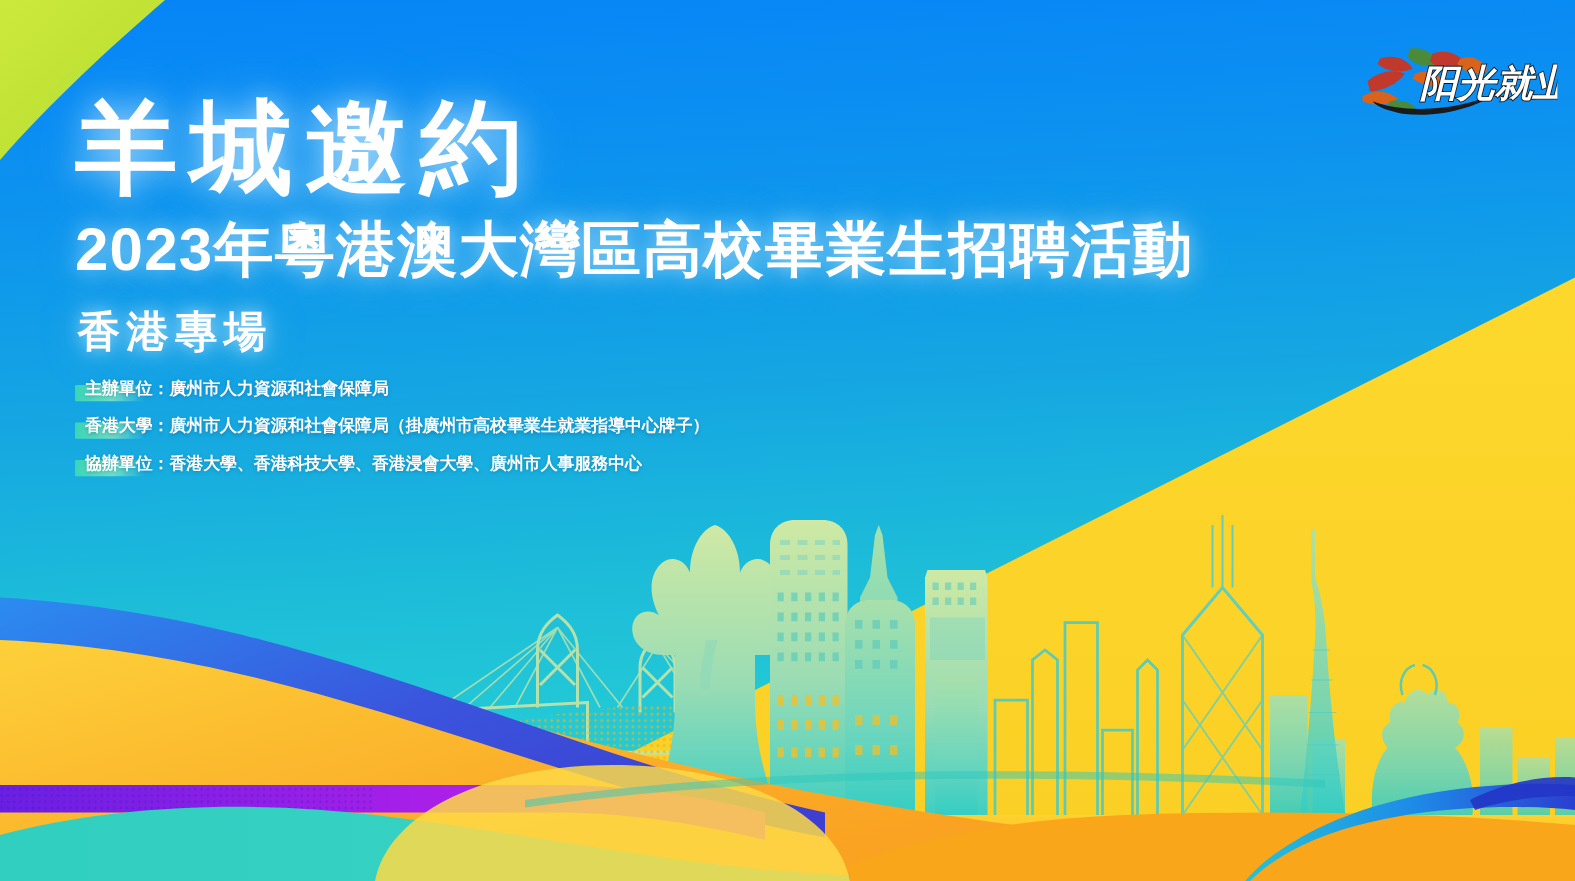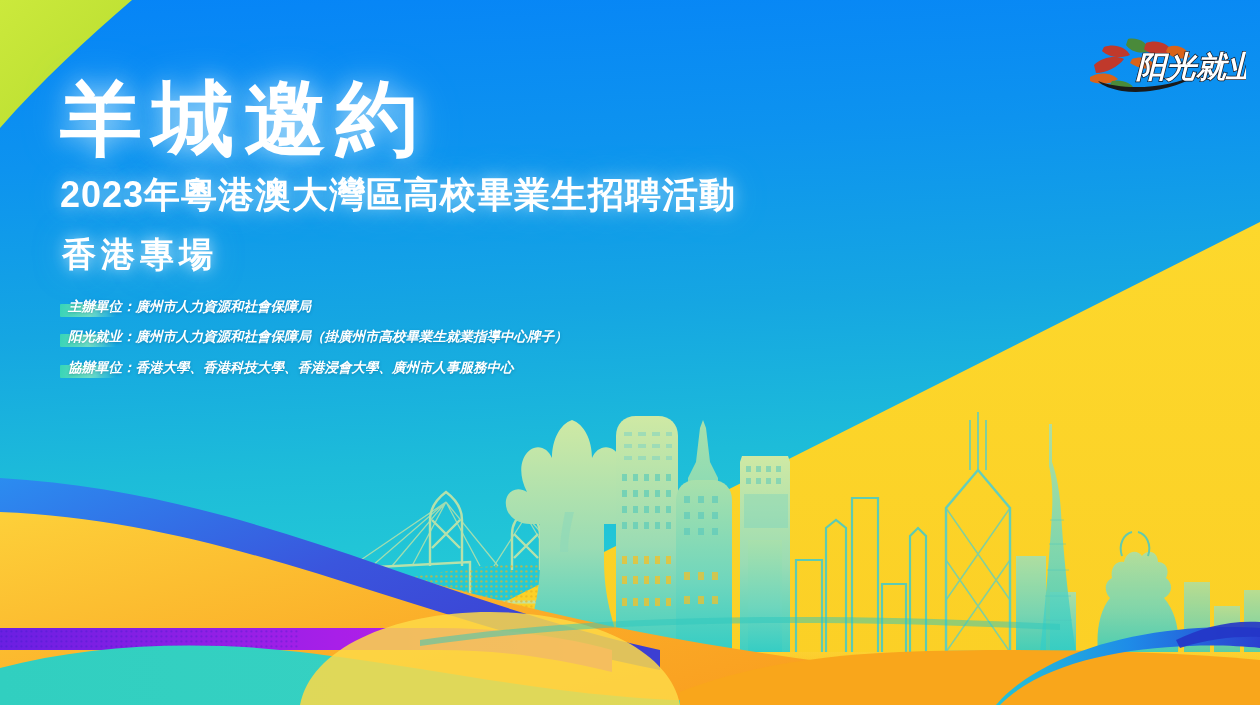--- a/index.html
+++ b/index.html
@@ -16,32 +16,32 @@
   
   #textblock{position:absolute;left:60px;top:78px;width:1010px;}
   #main-title{
     font-size:82px;line-height:1.0;font-weight:bold;color:#ffffff;
     letter-spacing:10px;
     text-shadow:0 0 22px rgba(255,255,255,.55),0 0 46px rgba(160,230,255,.45);
     margin:0;
   }
   #sub-title{
     margin:16px 0 0 0;
-    font-size:36px;line-height:1.05;font-weight:bold;color:#ffffff;
+    font-size:48px;line-height:1.05;font-weight:bold;color:#ffffff;
     letter-spacing:1px;
     text-shadow:0 0 16px rgba(255,255,255,.5),0 0 34px rgba(150,225,255,.4);
     white-space:nowrap;
   }
   #venue-title{
     margin:22px 0 2px 2px;
     font-size:34px;line-height:1.1;font-weight:bold;color:#ffffff;
     letter-spacing:5px;
     text-shadow:0 0 14px rgba(255,255,255,.6),0 0 30px rgba(150,225,255,.5);
   }
-  #org-list{margin:26px 0 0 0;font-style:italic;}
+  #org-list{margin:17px 0 0 0;}
   .org-row{
     position:relative;
     margin:0 0 14px 0;
     padding-left:8px;
     font-size:13.5px;
     font-weight:bold;
     color:#ffffff;
     line-height:1.2;
     white-space:nowrap;
     text-shadow:0 1px 3px rgba(0,70,110,.35);
@@ -347,21 +347,21 @@
     <div id="sub-title">2023年粵港澳大灣區高校畢業生招聘活動</div>
     <div id="venue-title">香港專場</div>
 
     <div id="org-list">
       <div class="org-row">
         <span class="accent"></span>
         <span class="txt">主辦單位：</span><span class="txt">廣州市人力資源和社會保障局</span>
       </div>
       <div class="org-row">
         <span class="accent"></span>
-        <span class="txt">阳光就业：</span><span class="txt">廣州市人力資源和社會保障局（掛廣州市高校畢業生就業指導中心牌子）</span>
+        <span class="txt">香港大學：</span><span class="txt">廣州市人力資源和社會保障局（掛廣州市高校畢業生就業指導中心牌子）</span>
       </div>
       <div class="org-row">
         <span class="accent"></span>
         <span class="txt">協辦單位：</span><span class="txt">香港大學、香港科技大學、香港浸會大學、廣州市人事服務中心</span>
       </div>
     </div>
   </div>
 
   <div id="logo">
     <svg width="170" height="72" viewBox="0 0 170 72">

